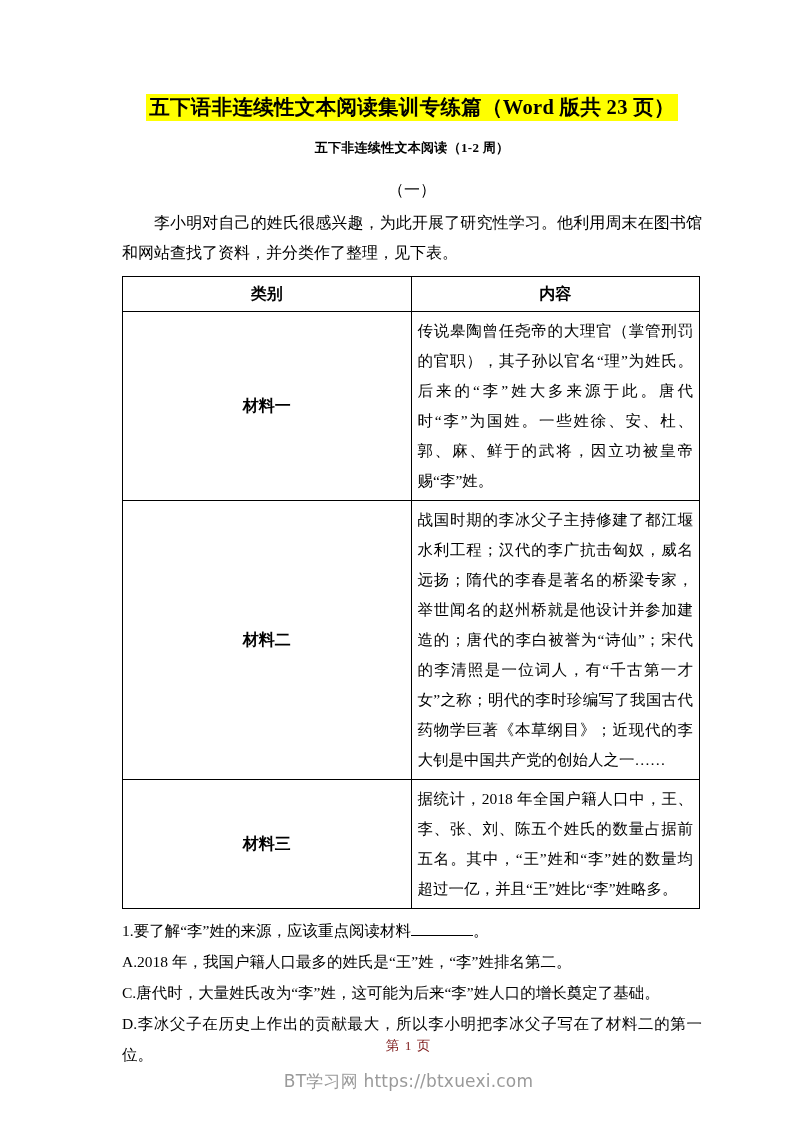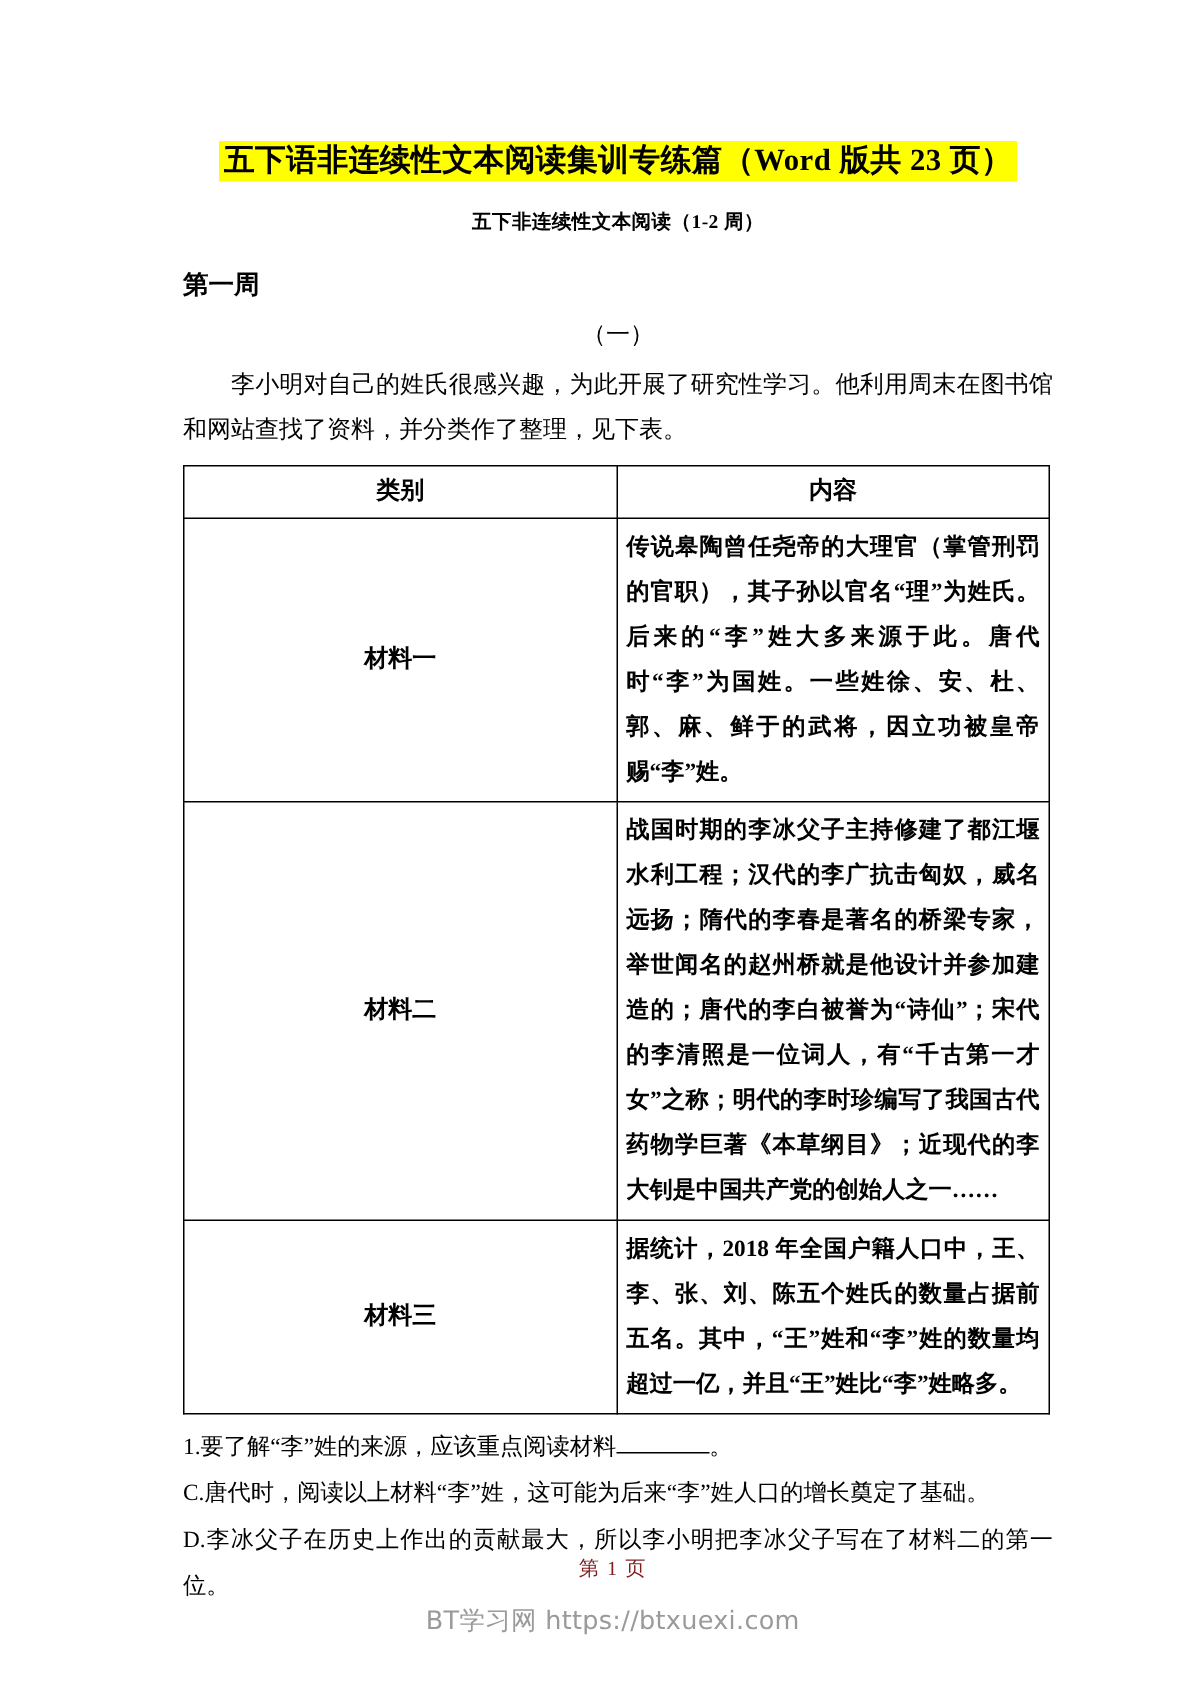--- a/index.html
+++ b/index.html
@@ -105,21 +105,20 @@
     font-weight: bold;
     font-size: 16px;
     line-height: 28px;
   }
   td.body-cell {
     font-size: 15.5px;
     line-height: 30px;
     text-align: justify;
     text-justify: inter-ideograph;
     padding: 3px 8px 3px 8px;
-    font-weight: bold;
   }
 
   
   .question {
     font-size: 15.5px;
     line-height: 31px;
     margin: 0;
     text-align: justify;
     text-justify: inter-ideograph;
   }
@@ -160,21 +159,20 @@
 <body>
 
 <div class="page">
 
   <div class="content">
 
     <h1 class="doc-title"><span class="hl">五下语非连续性文本阅读集训专练篇（Word 版共 23 页）</span></h1>
 
     <h2 class="doc-subtitle">五下非连续性文本阅读（1-2 周）</h2>
 
-    <h3 class="week-heading">第一周</h3>
 
     <div class="section-label">（一）</div>
 
     <p class="intro-para">李小明对自己的姓氏很感兴趣，为此开展了研究性学习。他利用周末在图书馆和网站查找了资料，并分类作了整理，见下表。</p>
 
     <table class="material-table">
       <thead>
         <tr>
           <th class="cat-cell">类别</th>
           <th>内容</th>
@@ -192,21 +190,22 @@
         <tr>
           <td class="cat-cell">材料三</td>
           <td class="body-cell">据统计，2018 年全国户籍人口中，王、李、张、刘、陈五个姓氏的数量占据前五名。其中，“王”姓和“李”姓的数量均超过一亿，并且“王”姓比“李”姓略多。</td>
         </tr>
       </tbody>
     </table>
 
     <p class="question"><span>1.要了解“李”姓的来源，应该重点阅读材料</span><span class="blank-underline"></span><span>。</span></p>
 
 
-    <p class="question">C.唐代时，阅读以上材料“李”姓，这可能为后来“李”姓人口的增长奠定了基础。</p>
+    <p class="question">A.2018 年，我国户籍人口最多的姓氏是“王”姓，“李”姓排名第二。</p>
+    <p class="question">C.唐代时，大量姓氏改为“李”姓，这可能为后来“李”姓人口的增长奠定了基础。</p>
     <p class="question">D.李冰父子在历史上作出的贡献最大，所以李小明把李冰父子写在了材料二的第一位。</p>
 
   </div>
 
   <div class="page-number">第 1 页</div>
   <div class="watermark">BT学习网 https://btxuexi.com</div>
 
 </div>
 
 </body></html>

